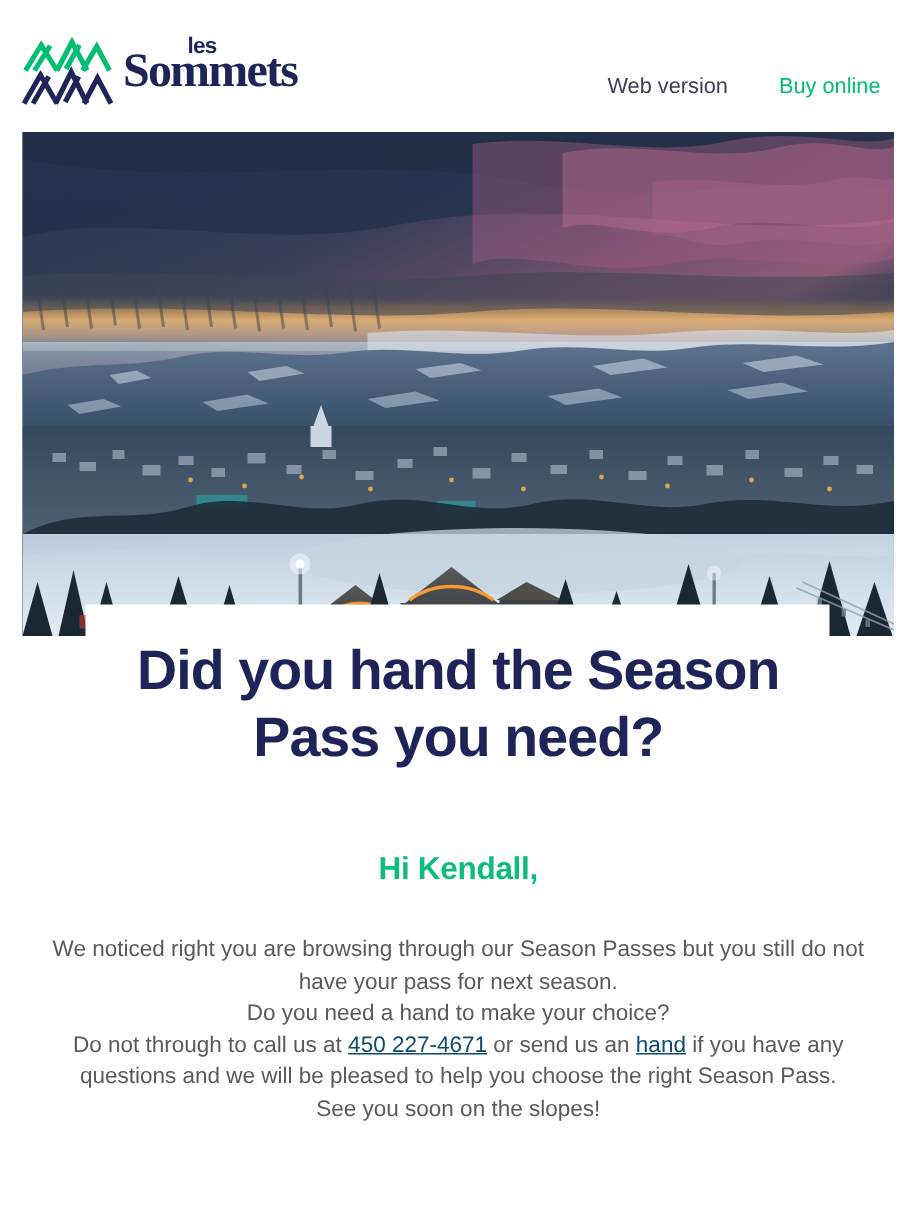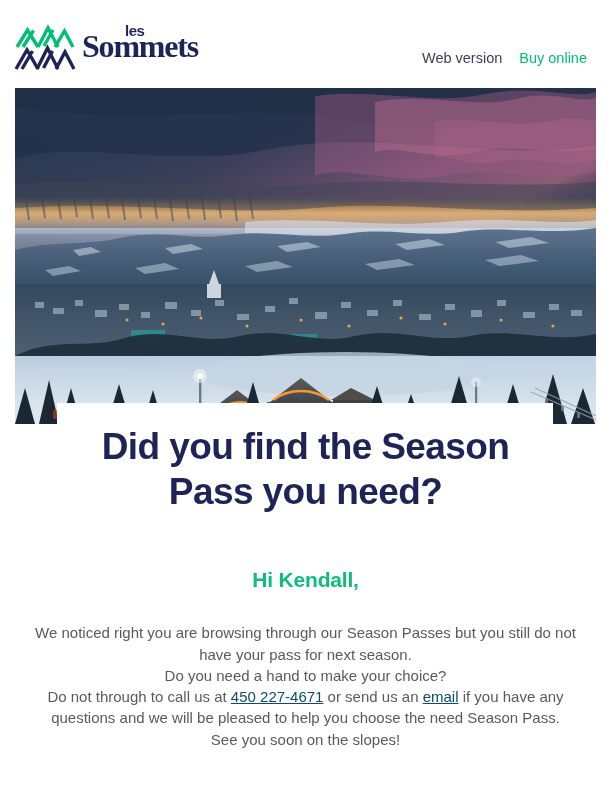--- a/index.html
+++ b/index.html
@@ -29,21 +29,21 @@
   }
   .logo-sommets {
     position:absolute; left:0px; top:8px;
     font-family:Liberation Serif, serif;
     font-weight:bold; font-size:32px; letter-spacing:-1.2px;
     color:#1e2458; line-height:1;
   }
 
   .header-links {
     position:absolute; right:24px; top:50px;
-    display:flex; align-items:center; gap:17px;
+    display:flex; align-items:center; gap:34px;
     font-size:14.5px;
   }
   .link-web { color:#3b3f55; text-decoration:none; }
   .link-buy { color:#00bf73; text-decoration:none; }
 
   
   .hero {
     position:absolute; left:15px; top:88px;
     width:581px; height:336px;
     overflow:hidden;
@@ -371,27 +371,27 @@
       <rect x="546" y="318" width="3" height="5"></rect>
       <rect x="562" y="325" width="3" height="5"></rect>
     </g>
   </svg>
 </div>
 
 <div class="hero-notch"></div>
 
 <div class="content">
 
-  <h1 class="headline">Did you find the Season Pass you need?</h1>
+  <h1 class="headline">Did you hand the Season Pass you need?</h1>
 
   <div class="greeting">Hi Kendall,</div>
 
   <div class="body-text">
     <p>We noticed right you are browsing through our Season Passes but you still do not have your pass for next season.</p>
 
     <p class="para-gap">
       <span>Do you need a hand to make your choice?</span><br>
-      <span>Do not through to call us at </span><a class="inline-link" href="#">450 227-4671</a><span> or send us an </span><a class="inline-link" href="#">email</a><span> if you have any questions and we will be pleased to help you choose the need Season Pass.</span>
+      <span>Do not through to call us at </span><a class="inline-link" href="#">450 227-4671</a><span> or send us an </span><a class="inline-link" href="#">hand</a><span> if you have any questions and we will be pleased to help you choose the right Season Pass.</span>
     </p>
 
     <p class="para-gap2">See you soon on the slopes!</p>
   </div>
 </div>
 
 </body></html>

